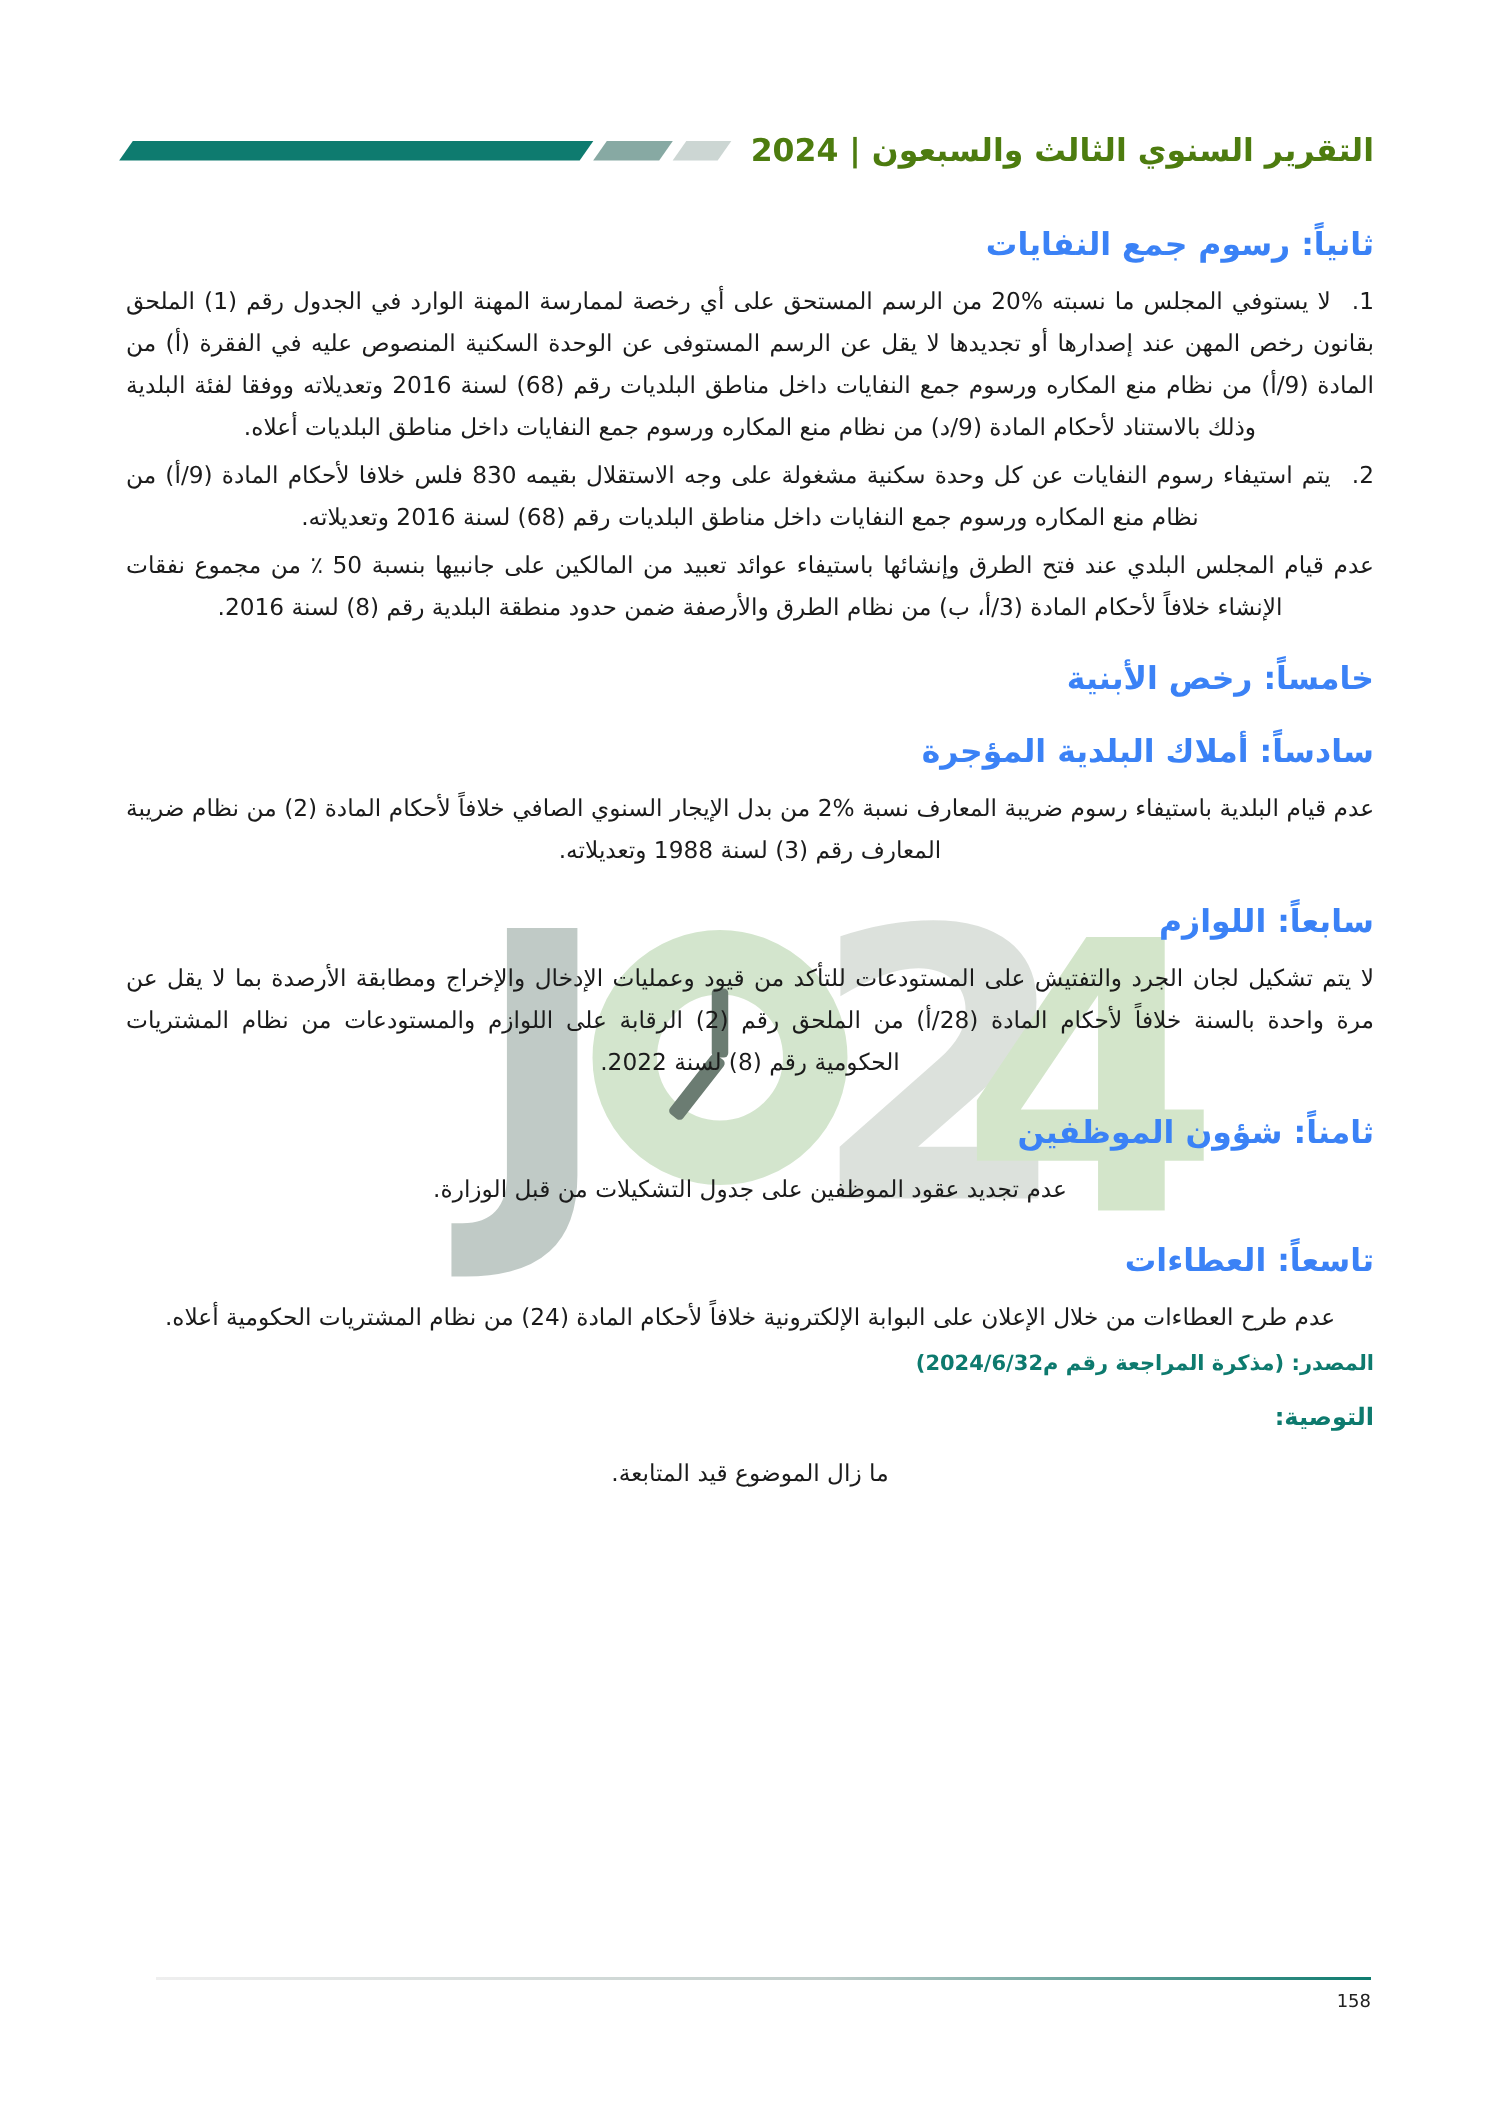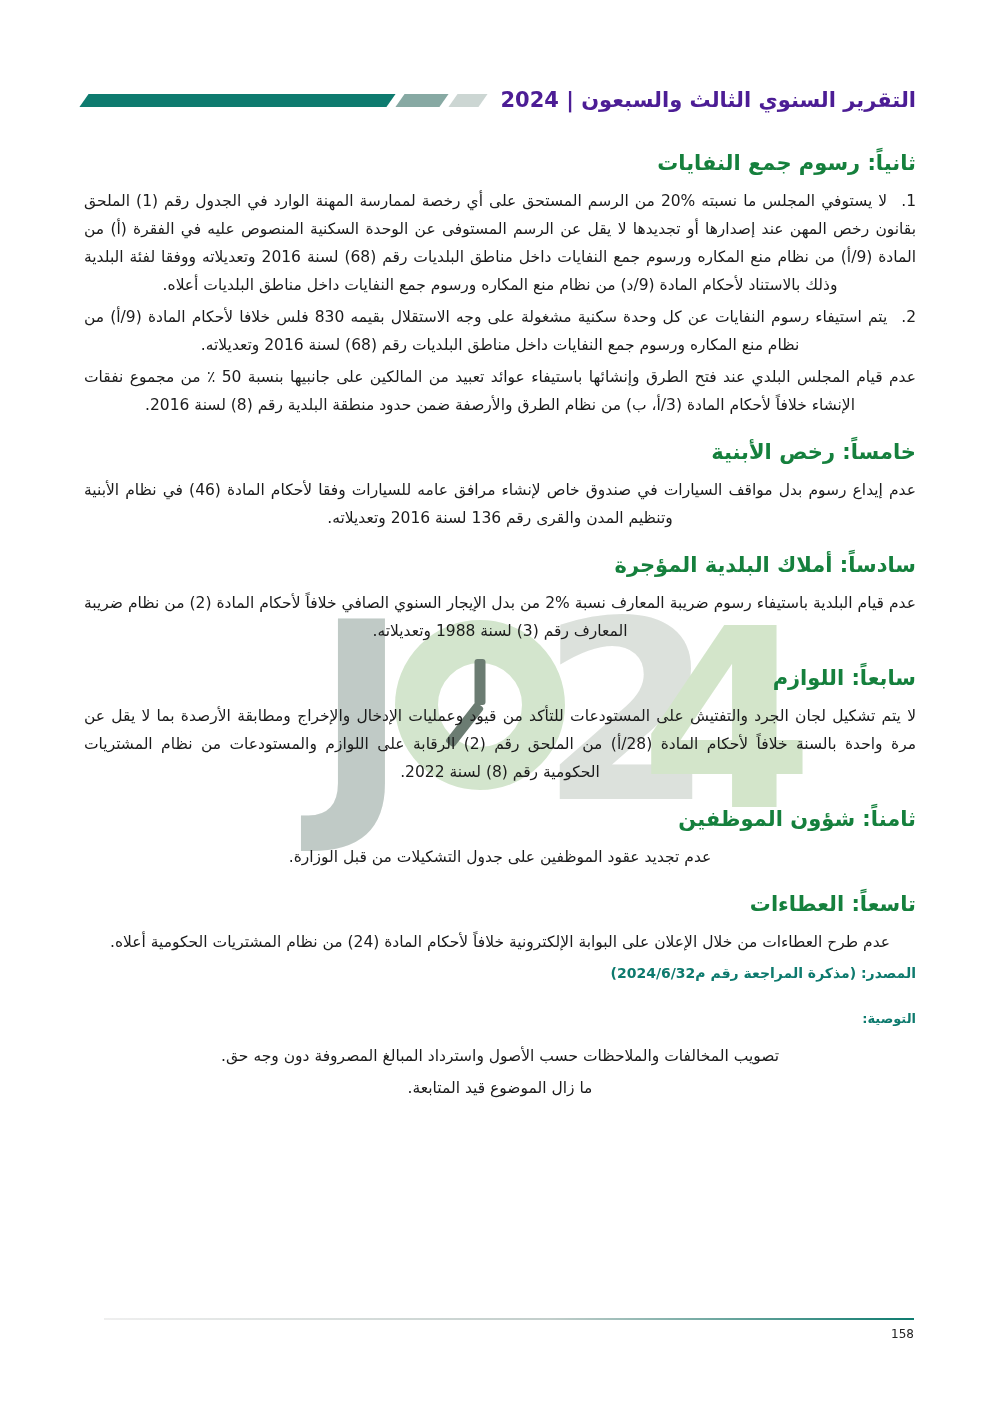--- a/index.html
+++ b/index.html
@@ -12,31 +12,31 @@
   .wm-letter{position:absolute;font-weight:bold;font-size:250px;line-height:210px;}
   .wm-j{left:5px;top:18px;color:#bac5c0;}
   .wm-2{left:230px;top:16px;color:#d9ded9;}
   .wm-4{left:330px;top:24px;color:#cfe3c5;}
   .wm-o{position:absolute;left:85px;top:28px;width:84px;height:84px;border:43px solid #cfe3c8;border-radius:50%;background:#ffffff;}
   .wm-hand-up{position:absolute;left:50%;top:50%;width:11px;height:46px;background:#5c6e63;transform:translate(-50%,-100%);border-radius:3px;}
   .wm-hand-diag{position:absolute;left:50%;top:50%;width:11px;height:50px;background:#5c6e63;transform-origin:top center;transform:translate(-50%,0) rotate(38deg);border-radius:3px;}
   
   .content{position:relative;z-index:1;padding:0 84px;}
   .header{display:flex;align-items:center;margin-top:86px;height:28px;}
-  .header-title{color:#4c1d95;font-size:21px;font-weight:bold;white-space:nowrap;line-height:28px;}
+  .header-title{color:#4d7c0f;font-size:21px;font-weight:bold;white-space:nowrap;line-height:28px;}
   .seg{height:13px;transform:skewX(-35deg);}
   .seg-light{width:30px;background:#ccd6d3;margin-right:17px;}
   .seg-dark{width:44px;background:#87a9a3;margin-right:9px;}
   .seg-long{flex:1;background:#0e7b6f;margin-right:9px;}
-  .sec-h{color:#15803d;font-size:21px;font-weight:bold;line-height:32px;margin:17px 0 8px;}
+  .sec-h{color:#3b82f6;font-size:21px;font-weight:bold;line-height:32px;margin:17px 0 8px;}
   .sec-h.first{margin-top:33px;}
   .p{font-size:15.5px;line-height:28px;margin:0 0 4px;text-align:justify;text-align-last:center;color:#1b1b1b;}
   .num{margin-left:14px;}
   .source{color:#0d7a6e;font-size:14px;font-weight:600;line-height:22px;margin:6px 0 2px;}
-  .rec-h{color:#0d7a6e;font-size:13px;font-weight:bold;line-height:30px;margin:20px 0 8px;}
+  .rec-h{color:#0d7a6e;font-size:16px;font-weight:bold;line-height:30px;margin:10px 0 8px;}
   
   .footer-line{position:absolute;left:104px;right:86px;top:1318px;height:2px;z-index:1;
     background:linear-gradient(to right,#efefef 0%,#c2cecb 55%,#0e7b6f 100%);}
   .page-num{position:absolute;top:1327px;right:86px;font-size:12px;color:#222222;z-index:1;font-weight:500;}
 </style>
 </head>
 <body>
 
 <div class="page">
 
@@ -65,21 +65,20 @@
       <p class="p"><span class="num">2.</span><span>يتم استيفاء رسوم النفايات عن كل وحدة سكنية مشغولة على وجه الاستقلال بقيمه 830 فلس خلافا لأحكام المادة (9/أ) من نظام منع المكاره ورسوم جمع النفايات داخل مناطق البلديات رقم (68) لسنة 2016 وتعديلاته.</span></p>
     </section>
 
 
     <section>
       <p class="p">عدم قيام المجلس البلدي عند فتح الطرق وإنشائها باستيفاء عوائد تعبيد من المالكين على جانبيها بنسبة 50 ٪ من مجموع نفقات الإنشاء خلافاً لأحكام المادة (3/أ، ب) من نظام الطرق والأرصفة ضمن حدود منطقة البلدية رقم (8) لسنة 2016.</p>
     </section>
 
     <section>
       <h2 class="sec-h">خامساً:  رخص الأبنية</h2>
-      <p class="p">عدم إيداع رسوم بدل مواقف السيارات في صندوق خاص لإنشاء مرافق عامه للسيارات وفقا لأحكام المادة (46) في نظام الأبنية وتنظيم المدن والقرى رقم 136 لسنة 2016 وتعديلاته.</p>
     </section>
 
     <section>
       <h2 class="sec-h">سادساً:  أملاك البلدية المؤجرة</h2>
       <p class="p">عدم قيام البلدية باستيفاء رسوم ضريبة المعارف نسبة %2 من بدل الإيجار السنوي الصافي خلافاً لأحكام المادة (2) من نظام ضريبة المعارف رقم (3) لسنة 1988 وتعديلاته.</p>
     </section>
 
     <section>
       <h2 class="sec-h">سابعاً:  اللوازم</h2>
       <p class="p">لا يتم تشكيل لجان الجرد والتفتيش على المستودعات للتأكد من قيود وعمليات الإدخال والإخراج ومطابقة الأرصدة بما لا يقل عن مرة واحدة بالسنة خلافاً لأحكام المادة (28/أ) من الملحق رقم (2) الرقابة على اللوازم والمستودعات من نظام المشتريات الحكومية رقم (8) لسنة 2022.</p>
@@ -91,21 +90,20 @@
     </section>
 
     <section>
       <h2 class="sec-h">تاسعاً:  العطاءات</h2>
       <p class="p">عدم طرح العطاءات من خلال الإعلان على البوابة الإلكترونية خلافاً لأحكام المادة (24) من نظام المشتريات الحكومية أعلاه.</p>
       <p class="source">المصدر: (مذكرة المراجعة رقم م2024/6/32)</p>
     </section>
 
     <section>
       <h2 class="rec-h">التوصية:</h2>
-      <p class="p">تصويب المخالفات والملاحظات حسب الأصول واسترداد المبالغ المصروفة دون وجه حق.</p>
     </section>
 
     <section>
       <p class="p">ما زال الموضوع قيد المتابعة.</p>
     </section>
 
   </div>
 
   <div class="footer-line"></div>
   <div class="page-num">158</div>

